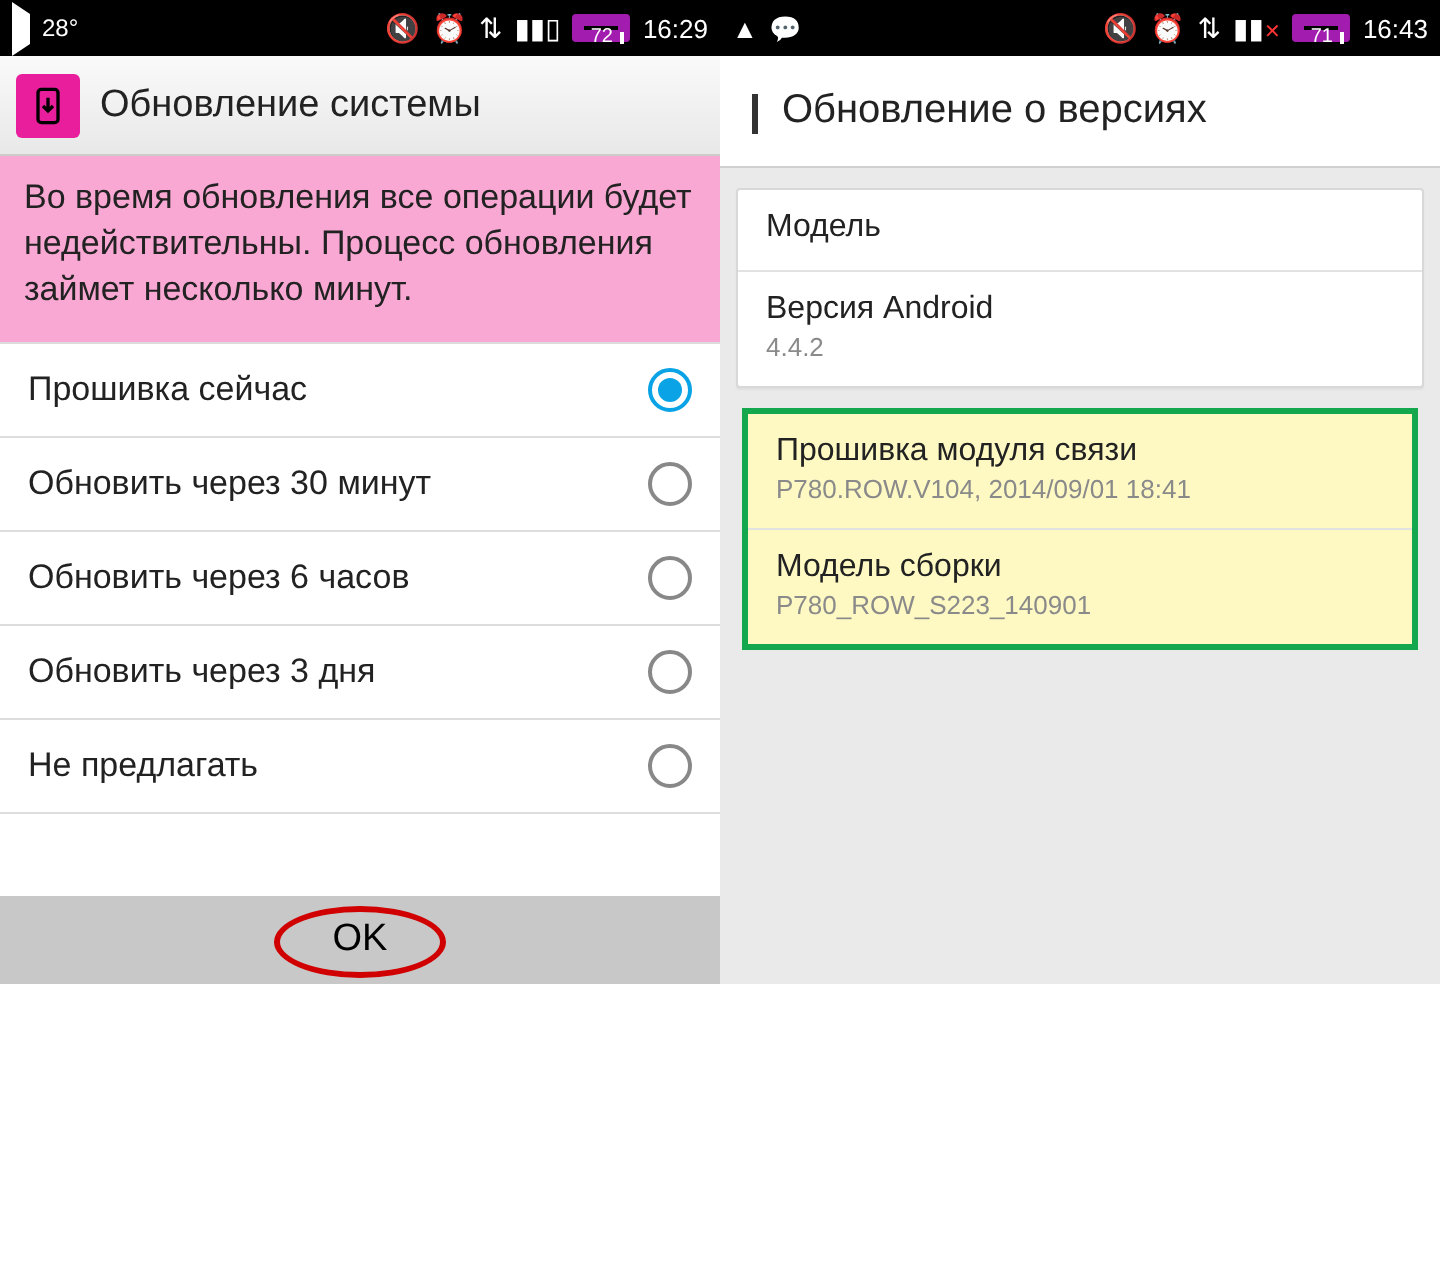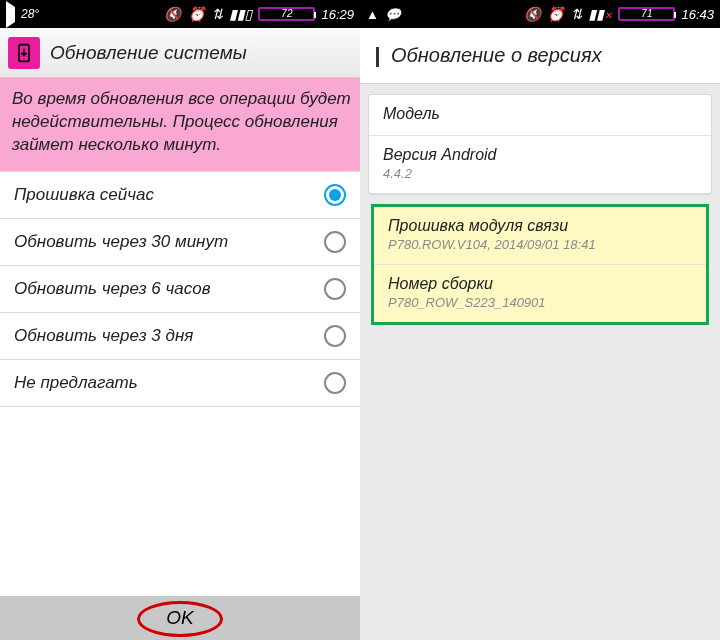--- a/index.html
+++ b/index.html
@@ -6,25 +6,24 @@
   body {
     width: 720px;
     height: 640px;
     font-family: -apple-system, "Helvetica Neue", Arial, sans-serif;
     display: flex;
     overflow: hidden;
     background: #fff;
   }
   .phone {
     width: 360px;
-    height: 640px;
+    height: 492px;
     display: flex;
     flex-direction: column;
     position: relative;
-    font-style: italic;
   }
   .phone.right { background: #eaeaea; }
   .statusbar {
     height: 28px;
     background: #000;
     color: #fff;
     display: flex;
     align-items: center;
     padding: 0 6px;
     font-size: 13px;
@@ -163,24 +162,24 @@
   .card-row .secondary { font-size: 13px; color: #8a8a8a; margin-top: 2px; }
   .highlight-group {
     border: 3px solid #13a84e;
     margin: 0 3px 10px 3px;
     background: #fef9c3;
   }
   .highlight-group .card-row { border-bottom: 1px solid #e2e2e2; }
   .highlight-group .card-row:last-child { border-bottom: none; }
   .batt {
     display: inline-flex;
-    align-items: flex-end;
-    border: 2px solid #a21caf;
+    align-items: flex-start;
+    border: 6px solid #a21caf;
     border-radius: 2px;
-    padding: 0 21px;
+    padding: 0 3px;
     font-size: 10px;
     height: 14px;
     position: relative;
   }
   .batt::after{
     content:'';position:absolute;right:-3px;top:3px;width:2px;height:6px;background:#fff;
   }
   .signal-red { color:#f33; font-size:10px; }
 </style>
 </head>
@@ -278,18 +277,18 @@
         <div class="secondary">4.4.2</div>
       </div>
     </div>
 
     <div class="highlight-group">
       <div class="card-row">
         <div class="primary">Прошивка модуля связи</div>
         <div class="secondary">P780.ROW.V104, 2014/09/01 18:41</div>
       </div>
       <div class="card-row">
-        <div class="primary">Номер сборки</div>
+        <div class="primary">Модель сборки</div>
         <div class="secondary">P780_ROW_S223_140901</div>
       </div>
     </div>
   </div>
 </div>
 
 </body></html>

